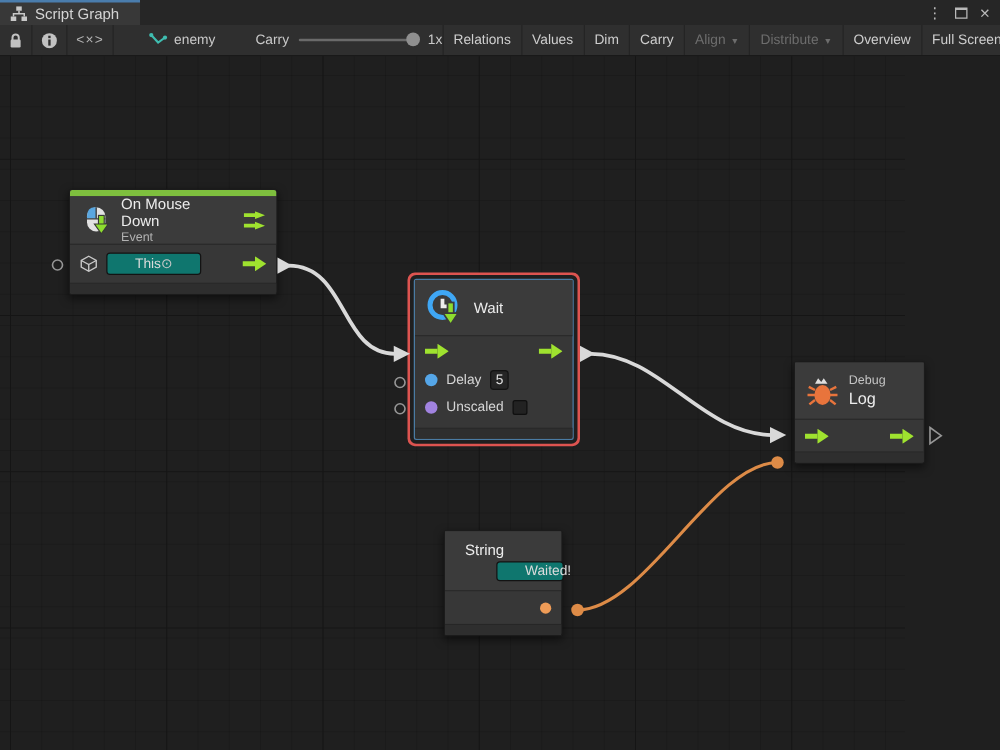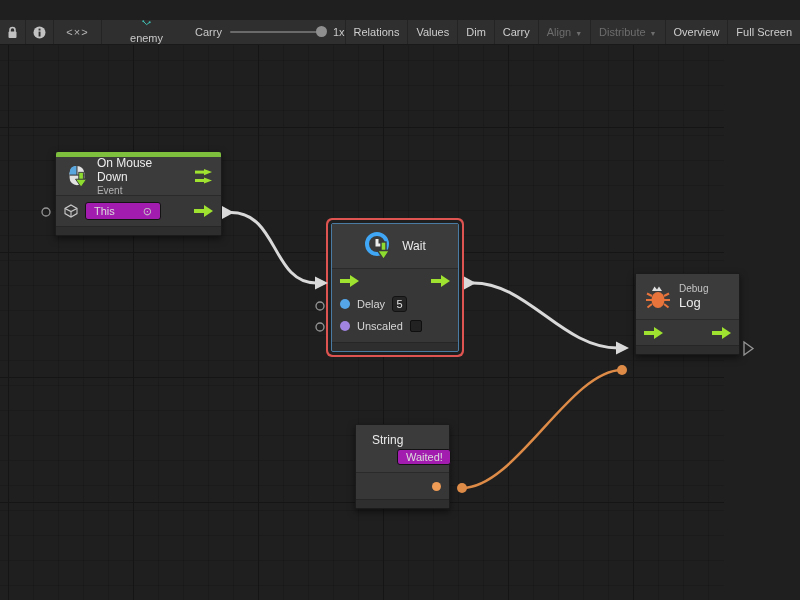--- a/index.html
+++ b/index.html
@@ -19,21 +19,21 @@
   .closex { font-size:14px; line-height:1; }
 
   
   .toolbar { position:absolute; left:0; top:20px; width:800px; height:25px;
              background:#2f2f2f; border-bottom:1px solid #191919;
              display:flex; align-items:stretch; font-size:11px; color:#c9c9c9; }
   .tb-cell { display:flex; align-items:center; justify-content:center;
              border-right:1px solid #242424; padding:0 7px; }
   .tb-icon-cell { width:28px; }
   .tb-code-cell { width:56px; color:#b5b5b5; font-size:11px; letter-spacing:1px; }
-  .tb-graphref { display:flex; align-items:center; gap:5px; margin-left:22px; padding:0 6px;flex-direction:column; }
+  .tb-graphref { display:flex; align-items:center; gap:5px; margin-left:22px; padding:0 6px; }
   .tb-zoom { display:flex; align-items:center; gap:8px; margin-left:26px; }
   .zoom-track { position:relative; width:95px; height:2px; background:#6a6a6a; border-radius:1px; }
   .zoom-handle { position:absolute; right:-2px; top:-5px; width:11px; height:11px;
                  border-radius:50%; background:#8f8f8f; }
   .tb-buttons { margin-left:auto; display:flex; align-items:stretch; }
   .tb-btn { display:flex; align-items:center; gap:4px; padding:0 8px;
             border-left:1px solid #242424; color:#cecece; cursor:default; white-space:nowrap; }
   .tb-btn.disabled { color:#6d6d6d; }
   .tb-btn .caret { font-size:7px; position:relative; top:1px; }
 
@@ -62,62 +62,81 @@
   .node-body { border-top:1px solid #2a2a2a; }
   .node-row { display:flex; align-items:center; gap:7px; padding:0 8px; }
   .node-footer { height:9px; background:#2e2e2e; border-top:1px solid #262626;
                  border-radius:0 0 2px 2px; }
   .spacer { flex:1; }
 
   .port-dot { width:10px; height:10px; border-radius:50%; flex:none; }
   .port-dot.small { width:8px; height:8px; }
   .port-label { font-size:11px; color:#d6d6d6; }
 
-  .field { background:#a21caf; border:1px solid #131313; border-radius:3px;
-           color:#dcdcdc; font-size:11px; padding:1px 8px; display:flex; align-items:center; }
+  .field { background:#0f766e; border:1px solid #131313; border-radius:3px;
+           color:#dcdcdc; font-size:11px; padding:1px 22px; display:flex; align-items:center; }
   .valbox { background:#252525; border:1px solid #131313; border-radius:3px;
             color:#e2e2e2; font-size:11px; min-width:15px; height:16px;
             display:flex; align-items:center; justify-content:center; padding:0 3px; }
   .checkbox { width:12px; height:12px; background:#222; border:1px solid #0f0f0f; border-radius:2px; }
 
   
   #node-omd { left:55px; top:106px; width:167px; }
   #node-omd .cap { height:5px; background:#7ebf3e; border-radius:2px 2px 0 0; }
   #node-omd .node-header { height:38px; }
   #node-omd .node-row { height:30px; }
   #node-omd .field { width:76px; height:18px; justify-content:space-between; }
   .target-glyph { font-size:11px; color:#c9c9c9; line-height:1; }
 
   
   #node-wait { left:331px; top:178px; width:128px; border:1px solid #4a7ba3;
                box-shadow:0 0 0 3px #1f1f1f, 0 0 0 5px #dd5450; }
-  #node-wait .node-header { height:44px;justify-content:center; }
+  #node-wait .node-header { height:44px; }
   #node-wait .row-flow { height:24px; }
   #node-wait .row-port { height:22px; }
   #node-wait .pad { height:5px; }
 
   
-  #node-debug { left:635px; top:228px; width:105px; }
+  #node-debug { left:635px; top:244px; width:105px; }
   #node-debug .node-header { height:45px; }
   #node-debug .row-flow { height:25px; }
   #node-debug .row-port { height:22px; }
 
   
   #node-string { left:355px; top:379px; width:95px; }
   #node-string .node-header { height:47px; gap:7px; }
   #node-string .str-field { width:54px; height:16px; margin-top:2px;margin-left:25px; }
   #node-string .node-row { height:26px; }
 
   .flow-arrow { flex:none; display:block; }
 </style>
 </head>
 <body>
 
 <div class="window">
 
+  <div class="titlebar">
+    <div class="tab">
+      <svg width="14" height="12" viewBox="0 0 14 12">
+        <g fill="#c8c8c8">
+            <rect x="5" y="0" width="4.4" height="3.6"></rect>
+            <rect x="0.6" y="8.2" width="4.4" height="3.6"></rect>
+            <rect x="9.2" y="8.2" width="4.4" height="3.6"></rect>
+          </g>
+        <path d="M7.2 3.6 V6 M2.8 8.2 V6 H11.4 V8.2" stroke="#c8c8c8" stroke-width="1.2" fill="none"></path>
+      </svg>
+      <span>Script Graph</span>
+    </div>
+    <div class="titlebar-spacer"></div>
+    <div class="win-controls">
+      <span class="kebab">⋮</span>
+      <span class="maxbox"></span>
+      <span class="closex">×</span>
+    </div>
+  </div>
 
   <div class="toolbar">
     <div class="tb-cell tb-icon-cell">
       <svg width="11" height="13" viewBox="0 0 11 13">
         <path d="M3 6 V4 a2.5 2.5 0 0 1 5 0 V6" stroke="#c2c2c2" stroke-width="1.6" fill="none"></path>
         <rect x="1.5" y="5.5" width="8" height="6.5" rx="1" fill="#c2c2c2"></rect>
       </svg>
     </div>
     <div class="tb-cell tb-icon-cell">
       <svg width="13" height="13" viewBox="0 0 13 13">

